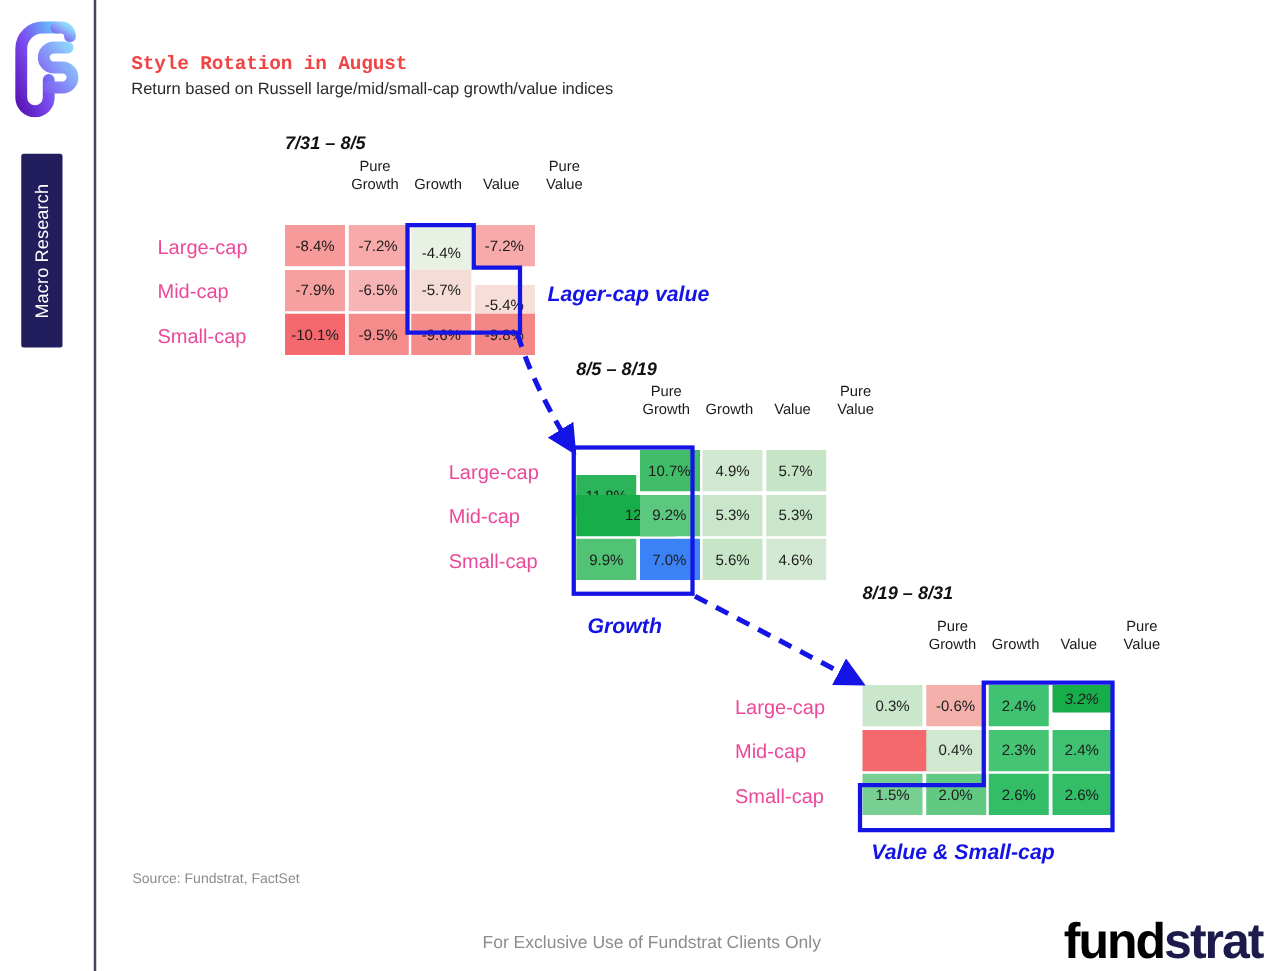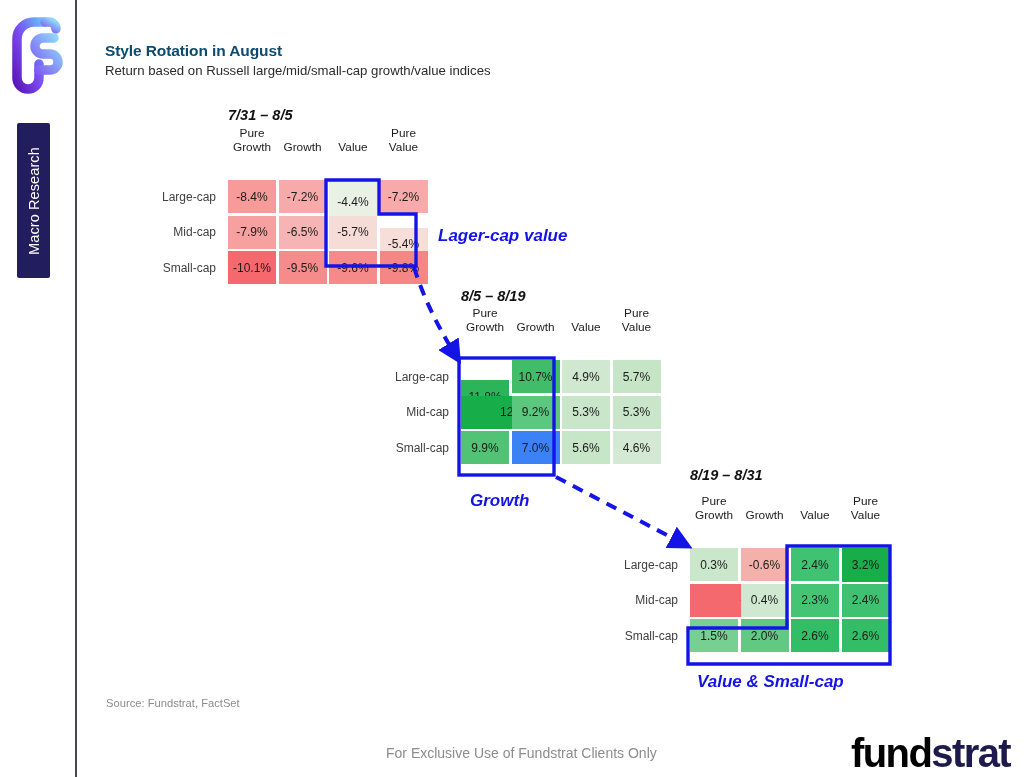--- a/index.html
+++ b/index.html
@@ -56,22 +56,23 @@
     letter-spacing: .1px;
   }
 
   
   .deck-title {
     position: absolute;
     left: 105px;
     top: 42px;
     font-size: 15.5px;
     font-weight: bold;
-    color: #0c4a6e;
+    color: #ef4444;
     letter-spacing: -.1px;
+    font-family: Liberation Mono, monospace;
   }
   .deck-subtitle {
     position: absolute;
     left: 105px;
     top: 63px;
     font-size: 13.2px;
     color: #2b2b2b;
   }
 
   
@@ -86,26 +87,26 @@
     color: #111111;
     white-space: nowrap;
   }
   .col-head {
     position: absolute;
     font-size: 11.8px;
     color: #1b1b1b;
     text-align: center;
     line-height: 13.5px;
     white-space: pre-line;
+    margin-left: 48px;
   }
   .row-head {
     position: absolute;
-    font-size: 12px;
-    color: #404040;
-    text-align: right;
+    font-size: 16px;
+    color: #ec4899;
     white-space: nowrap;
   }
   .cell {
     position: absolute;
     display: flex;
     align-items: center;
     justify-content: center;
     font-size: 12px;
     color: #1b1b1b;
   }
@@ -244,21 +245,21 @@
         <div class="col-head" style="left: 740.5px; width: 48px; top: 492px; height: 30px; display: flex; flex-direction: column; justify-content: flex-end; align-items: center;">Growth</div>
         <div class="col-head" style="left: 791px; width: 48px; top: 492px; height: 30px; display: flex; flex-direction: column; justify-content: flex-end; align-items: center;">Value</div>
         <div class="col-head" style="left: 841.5px; width: 48px; top: 492px; height: 30px; display: flex; flex-direction: column; justify-content: flex-end; align-items: center;">Pure
 Value</div>
         <div class="row-head" style="left: 588px; width: 90px; top: 557.5px;">Large-cap</div>
         <div class="row-head" style="left: 588px; width: 90px; top: 593px;">Mid-cap</div>
         <div class="row-head" style="left: 588px; width: 90px; top: 628.5px;">Small-cap</div>
         <div class="cell" style="left: 690px; top: 548px; width: 48px; height: 33px; background: rgb(203, 231, 203);">0.3%</div>
         <div class="cell" style="left: 740.5px; top: 548px; width: 48px; height: 33px; background: rgb(244, 177, 171);">-0.6%</div>
         <div class="cell" style="left: 791px; top: 548px; width: 48px; height: 33px; background: rgb(63, 194, 113);">2.4%</div>
-        <div class="cell" style="left: 841.5px; top: 548px; width: 48px; height: 34px; background: rgb(23, 173, 73);">3.2%</div>
+        <div class="cell" style="left: 841.5px; top: 548px; width: 48px; height: 22px; background: rgb(23, 173, 73); font-style: italic;">3.2%</div>
         <div class="cell" style="left: 690px; top: 583.5px; width: 48px; height: 33px; background: rgb(244, 105, 110); padding-left: 42px;">-1.2%</div>
         <div class="cell" style="left: 740.5px; top: 583.5px; width: 48px; height: 33px; background: rgb(207, 232, 207);">0.4%</div>
         <div class="cell" style="left: 791px; top: 583.5px; width: 48px; height: 33px; background: rgb(69, 196, 116);">2.3%</div>
         <div class="cell" style="left: 841.5px; top: 583.5px; width: 48px; height: 33px; background: rgb(62, 193, 112);">2.4%</div>
         <div class="cell" style="left: 690px; top: 619px; width: 48px; height: 33px; background: rgb(120, 207, 146);">1.5%</div>
         <div class="cell" style="left: 740.5px; top: 619px; width: 48px; height: 33px; background: rgb(98, 201, 130);">2.0%</div>
         <div class="cell" style="left: 791px; top: 619px; width: 48px; height: 33px; background: rgb(51, 189, 102);">2.6%</div>
         <div class="cell" style="left: 841.5px; top: 619px; width: 48px; height: 33px; background: rgb(51, 189, 102);">2.6%</div>
       </div>
     </div>

